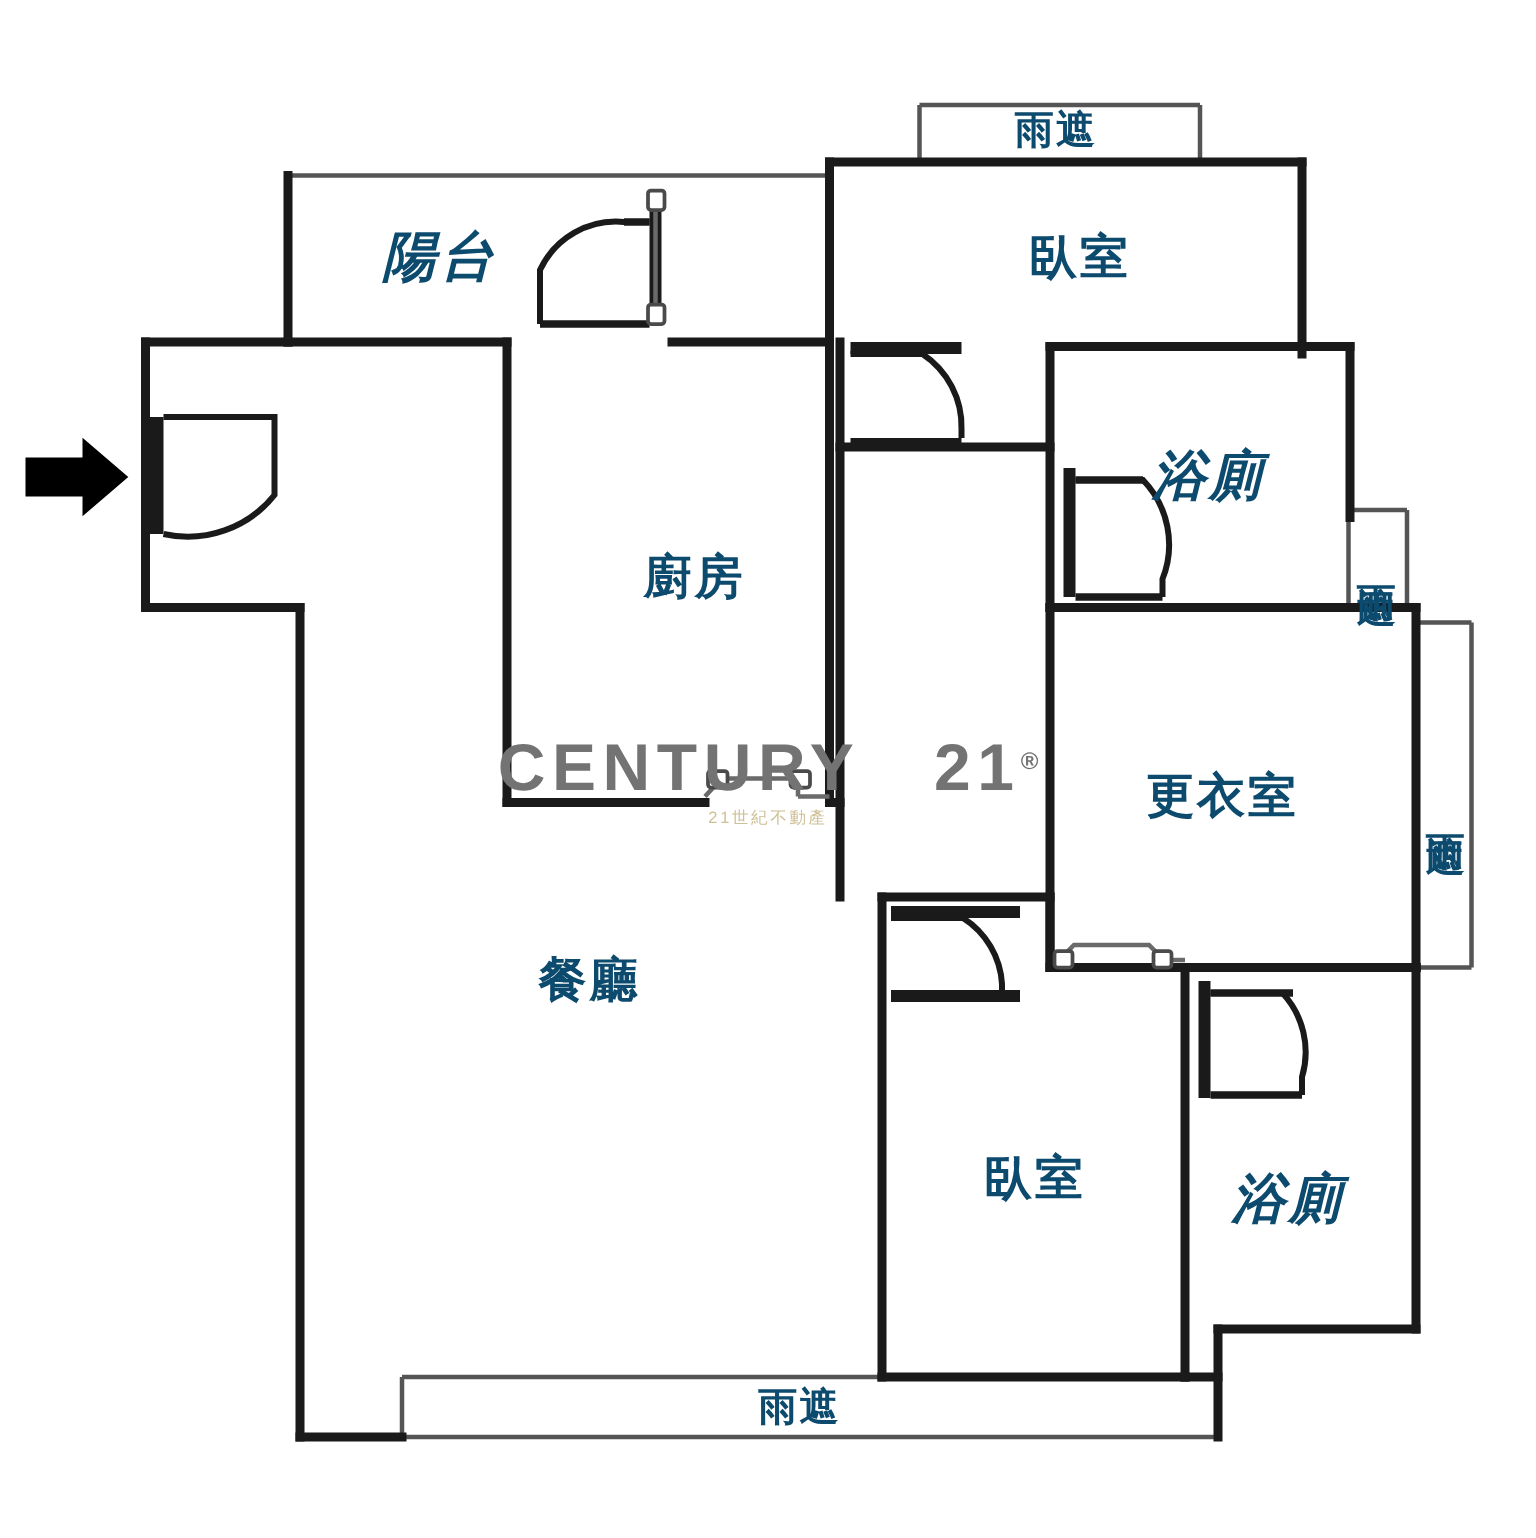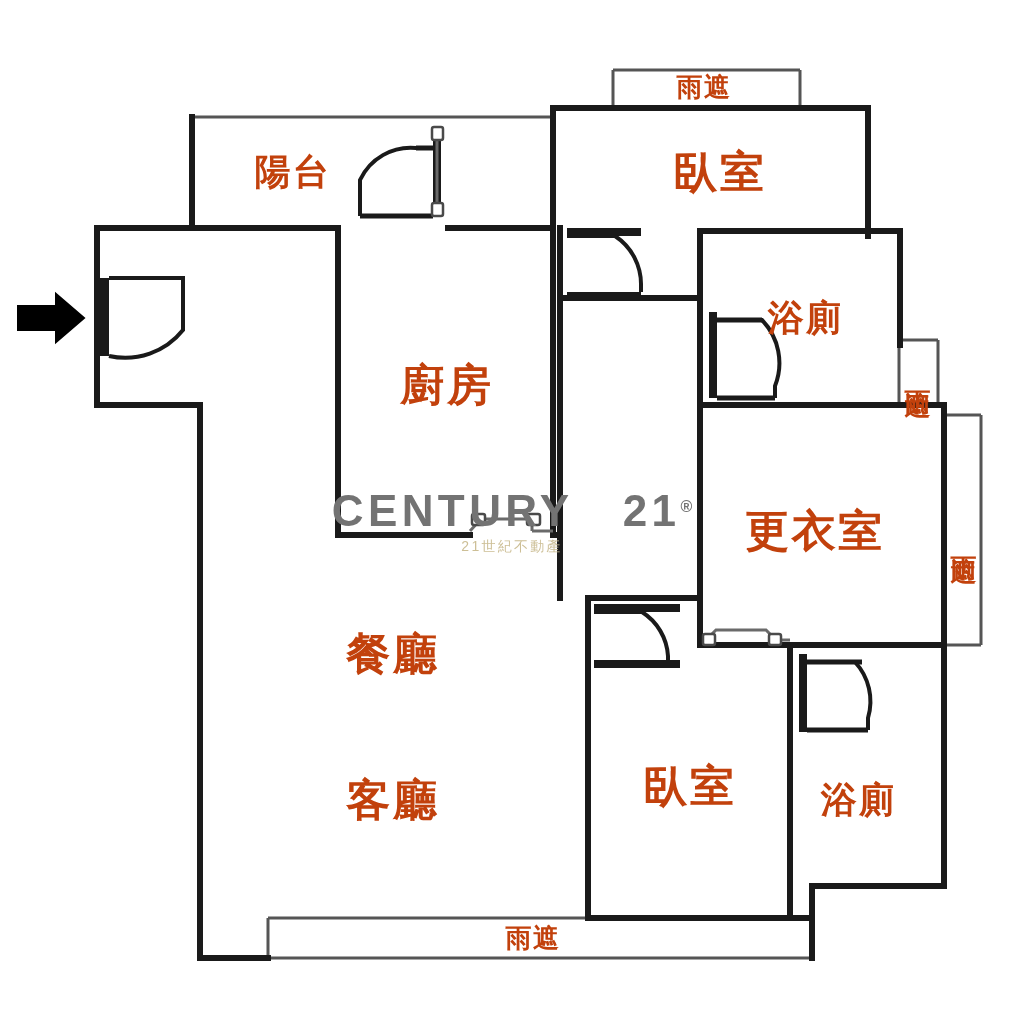--- a/index.html
+++ b/index.html
@@ -22,31 +22,31 @@
   }
   #plan-svg {
     position: absolute;
     left: 0;
     top: 0;
     width: 1024px;
     height: 1025px;
   }
   .room-label {
     position: absolute;
-    color: #c2410c;
+    color: #0c4a6e;
     font-family: "Liberation Serif", "DejaVu Serif", serif;
     font-weight: 700;
     white-space: nowrap;
     letter-spacing: 0.06em;
     text-align: center;
     transform: translate(-50%, -50%);
     user-select: none;
   }
-  .label-lg   { font-size: 44px; }
-  .label-md   { font-size: 36px; }
+  .label-lg   { font-size: 32px; }
+  .label-md   { font-size: 36px; font-style: italic; }
   .label-sm   { font-size: 26px; }
   .label-vert {
     writing-mode: vertical-rl;
     text-orientation: upright;
     letter-spacing: 0.02em;
     line-height: 1.0;
   }
   
   #watermark {
     position: absolute;
@@ -68,21 +68,21 @@
   }
   #watermark .wm-main .wm-reg {
     font-size: 16px;
     vertical-align: 14px;
     letter-spacing: 0;
   }
   #watermark .wm-sub {
     display: block;
     margin-top: 6px;
     font-family: "Liberation Sans", sans-serif;
-    font-size: 14px;
+    font-size: 11px;
     letter-spacing: 0.16em;
     color: #cdbf96;
     line-height: 1;
   }
 </style>
 </head>
 <body>
 
 <div id="plan-root">
 
@@ -202,31 +202,30 @@
     </g>
 
     <g>
       <path d="M 18,306 L 56,306 L 56,294 L 84,318 L 56,342 L 56,330 L 18,330 Z" fill="#000000" stroke="#000000" stroke-width="2" stroke-linejoin="miter"></path>
     </g>
 
   </svg>
 
   <div class="room-label label-md" style="left:293px; top:172px;">陽台</div>
 
-  <div class="room-label label-lg" style="left:447px; top:385px;">廚房</div>
+  <div class="room-label label-lg" style="left:463px; top:385px;">廚房</div>
 
   <div class="room-label label-lg" style="left:720px; top:172px;">臥室</div>
 
   <div class="room-label label-md" style="left:806px; top:318px;">浴廁</div>
 
   <div class="room-label label-lg" style="left:393px; top:654px;">餐廳</div>
 
   <div class="room-label label-lg" style="left:815px; top:531px;">更衣室</div>
 
-  <div class="room-label label-lg" style="left:393px; top:800px;">客廳</div>
 
   <div class="room-label label-lg" style="left:690px; top:786px;">臥室</div>
 
   <div class="room-label label-md" style="left:859px; top:800px;">浴廁</div>
 
   <div class="room-label label-sm" style="left:704px; top:87px;">雨遮</div>
 
   <div class="room-label label-sm label-vert" style="left:917px; top:370px;">雨遮</div>
 
   <div class="room-label label-sm label-vert" style="left:963px; top:536px;">雨遮</div>

